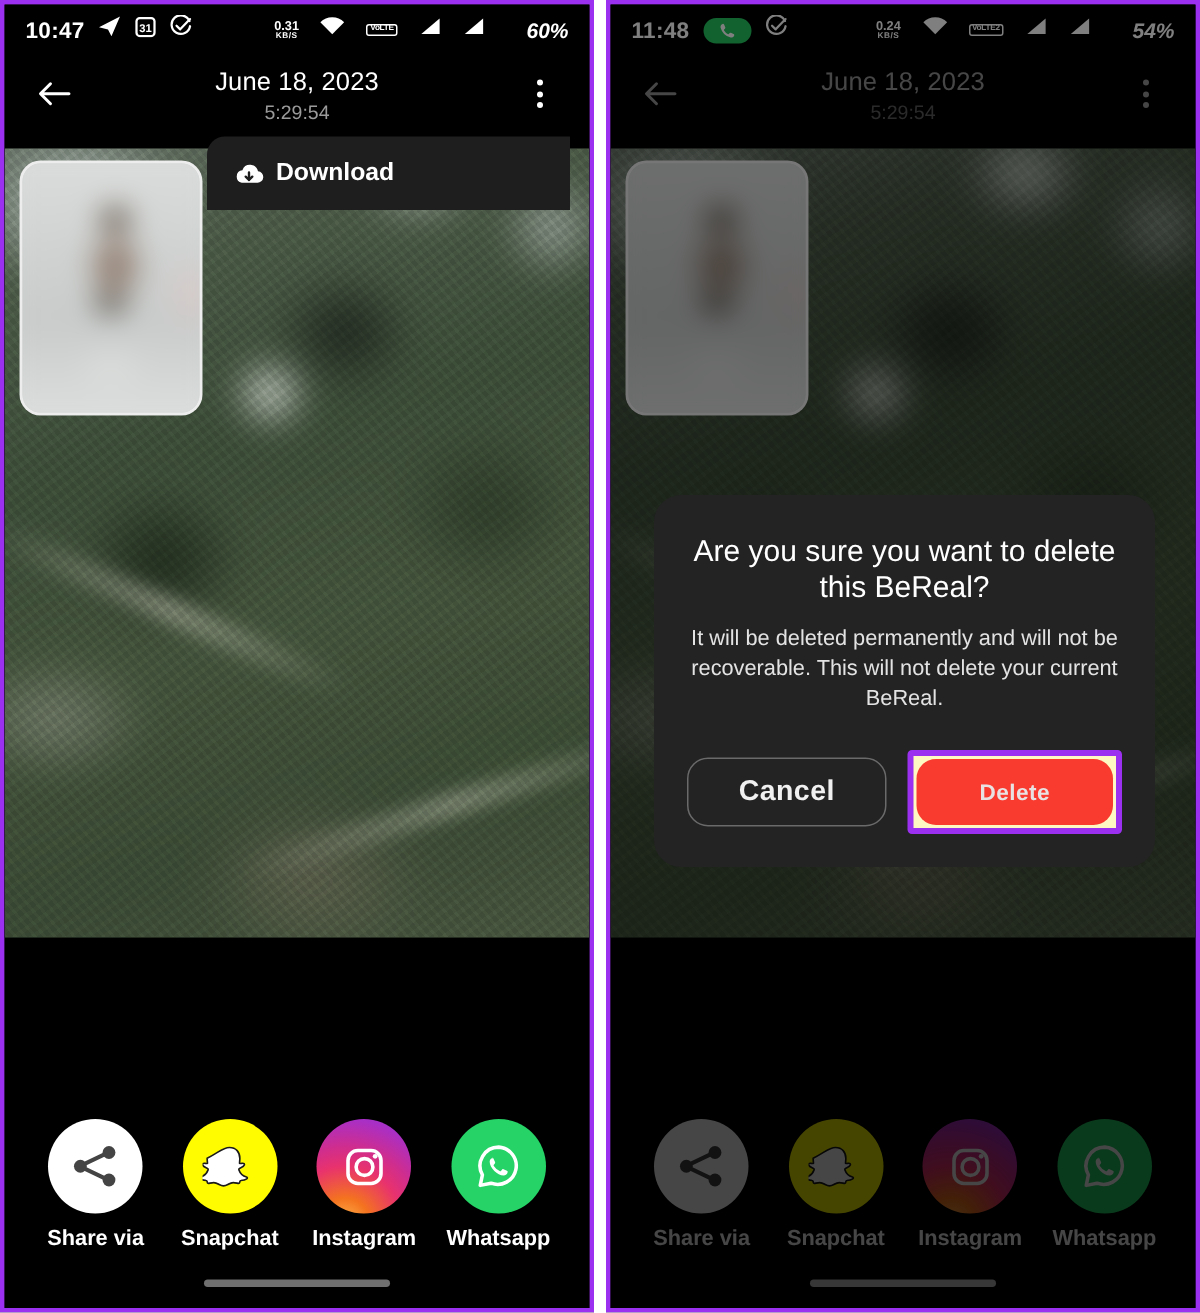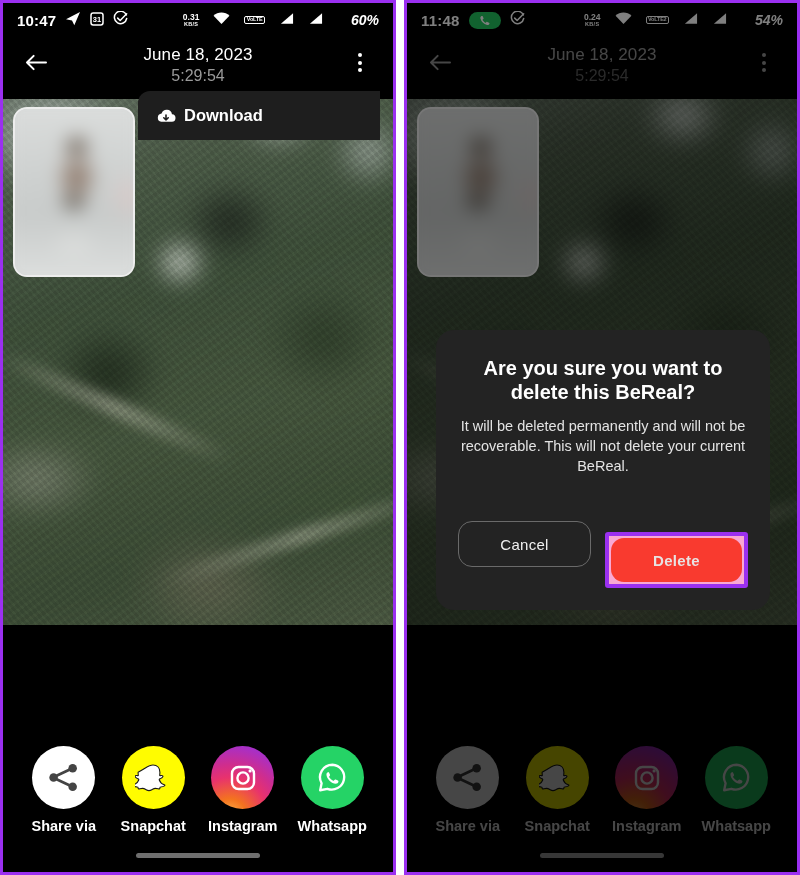--- a/index.html
+++ b/index.html
@@ -62,21 +62,21 @@
   .appbar {
     position: absolute; top: 34px; left: 0; right: 0;
     height: 58px;
     display: flex; align-items: flex-start;
     padding: 6px 16px 0 16px;
     z-index: 35;
   }
   .back-btn { width: 34px; display:flex; align-items:center; justify-content:center; padding-top: 10px; cursor: pointer;}
   .appbar-titles { flex: 1; text-align: center; padding-top: 2px; }
   .appbar-title { color: #fff; font-size: 17px; font-weight: 400; letter-spacing: .1px; }
-  .appbar-sub { color: #9a9a9a; font-size: 16px; margin-top: 2px; }
+  .appbar-sub { color: #9a9a9a; font-size: 13px; margin-top: 2px; }
   .kebab { width: 34px; display:flex; flex-direction: column; align-items:center; justify-content:center; gap:3.5px; padding-top: 10px; cursor: pointer;}
   .kebab i { width: 4px; height: 4px; border-radius: 50%; background: #fff; display:block; }
 
   
   .photo-wrap {
     position: absolute; top: 96px; left: 0; right: 0; height: 526px;
     overflow: hidden; background: #0b0f0b;
   }
   .photo-bg {
     position: absolute; inset: -30px;
@@ -185,41 +185,41 @@
   
   .scrim { position: absolute; inset: 0; background: rgba(0,0,0,.5); z-index: 45; }
   .dialog {
     position: absolute; top: 327px; left: 29px; width: 334px;
     background: #232323;
     border-radius: 18px;
     padding: 26px 22px 22px 22px;
     z-index: 55;
   }
   .dlg-title {
-    color: #fff; font-size: 20px; font-weight: 700; text-align: center;
+    color: #fff; font-size: 20px; font-weight: 400; text-align: center;
     line-height: 1.22;
   }
   .dlg-body {
     color: #e3e3e3; font-size: 14.5px; text-align: center;
     line-height: 1.37; margin-top: 12px;
   }
   .dlg-actions {
     display: flex; align-items: center; gap: 14px;
     margin-top: 24px;
   }
   .btn-cancel {
     flex: 1; height: 46px; border-radius: 14px;
     border: 1px solid #6a6a6a; background: transparent;
-    color: #f0f0f0; font-size: 15px; font-weight: 400;
+    color: #f0f0f0; font-size: 19px; font-weight: 700;
     font-family: "Liberation Sans", sans-serif;
     cursor: pointer; letter-spacing: .3px;
   }
   .delete-highlight {
     flex: 1; border: 4px solid #9b30f0; border-radius: 3px;
-    padding: 2px; background: #f9a8d4; margin-top: 32px;
+    padding: 2px; background: #fef9c3;
   }
   .btn-delete {
     width: 100%; height: 44px; border-radius: 13px; border: none;
     background: #f93a2f; color: #e8e2e2;
     font-size: 15px; font-weight: 700; letter-spacing: .3px;
     font-family: "Liberation Sans", sans-serif;
     cursor: pointer;
   }
 </style>
 </head>

